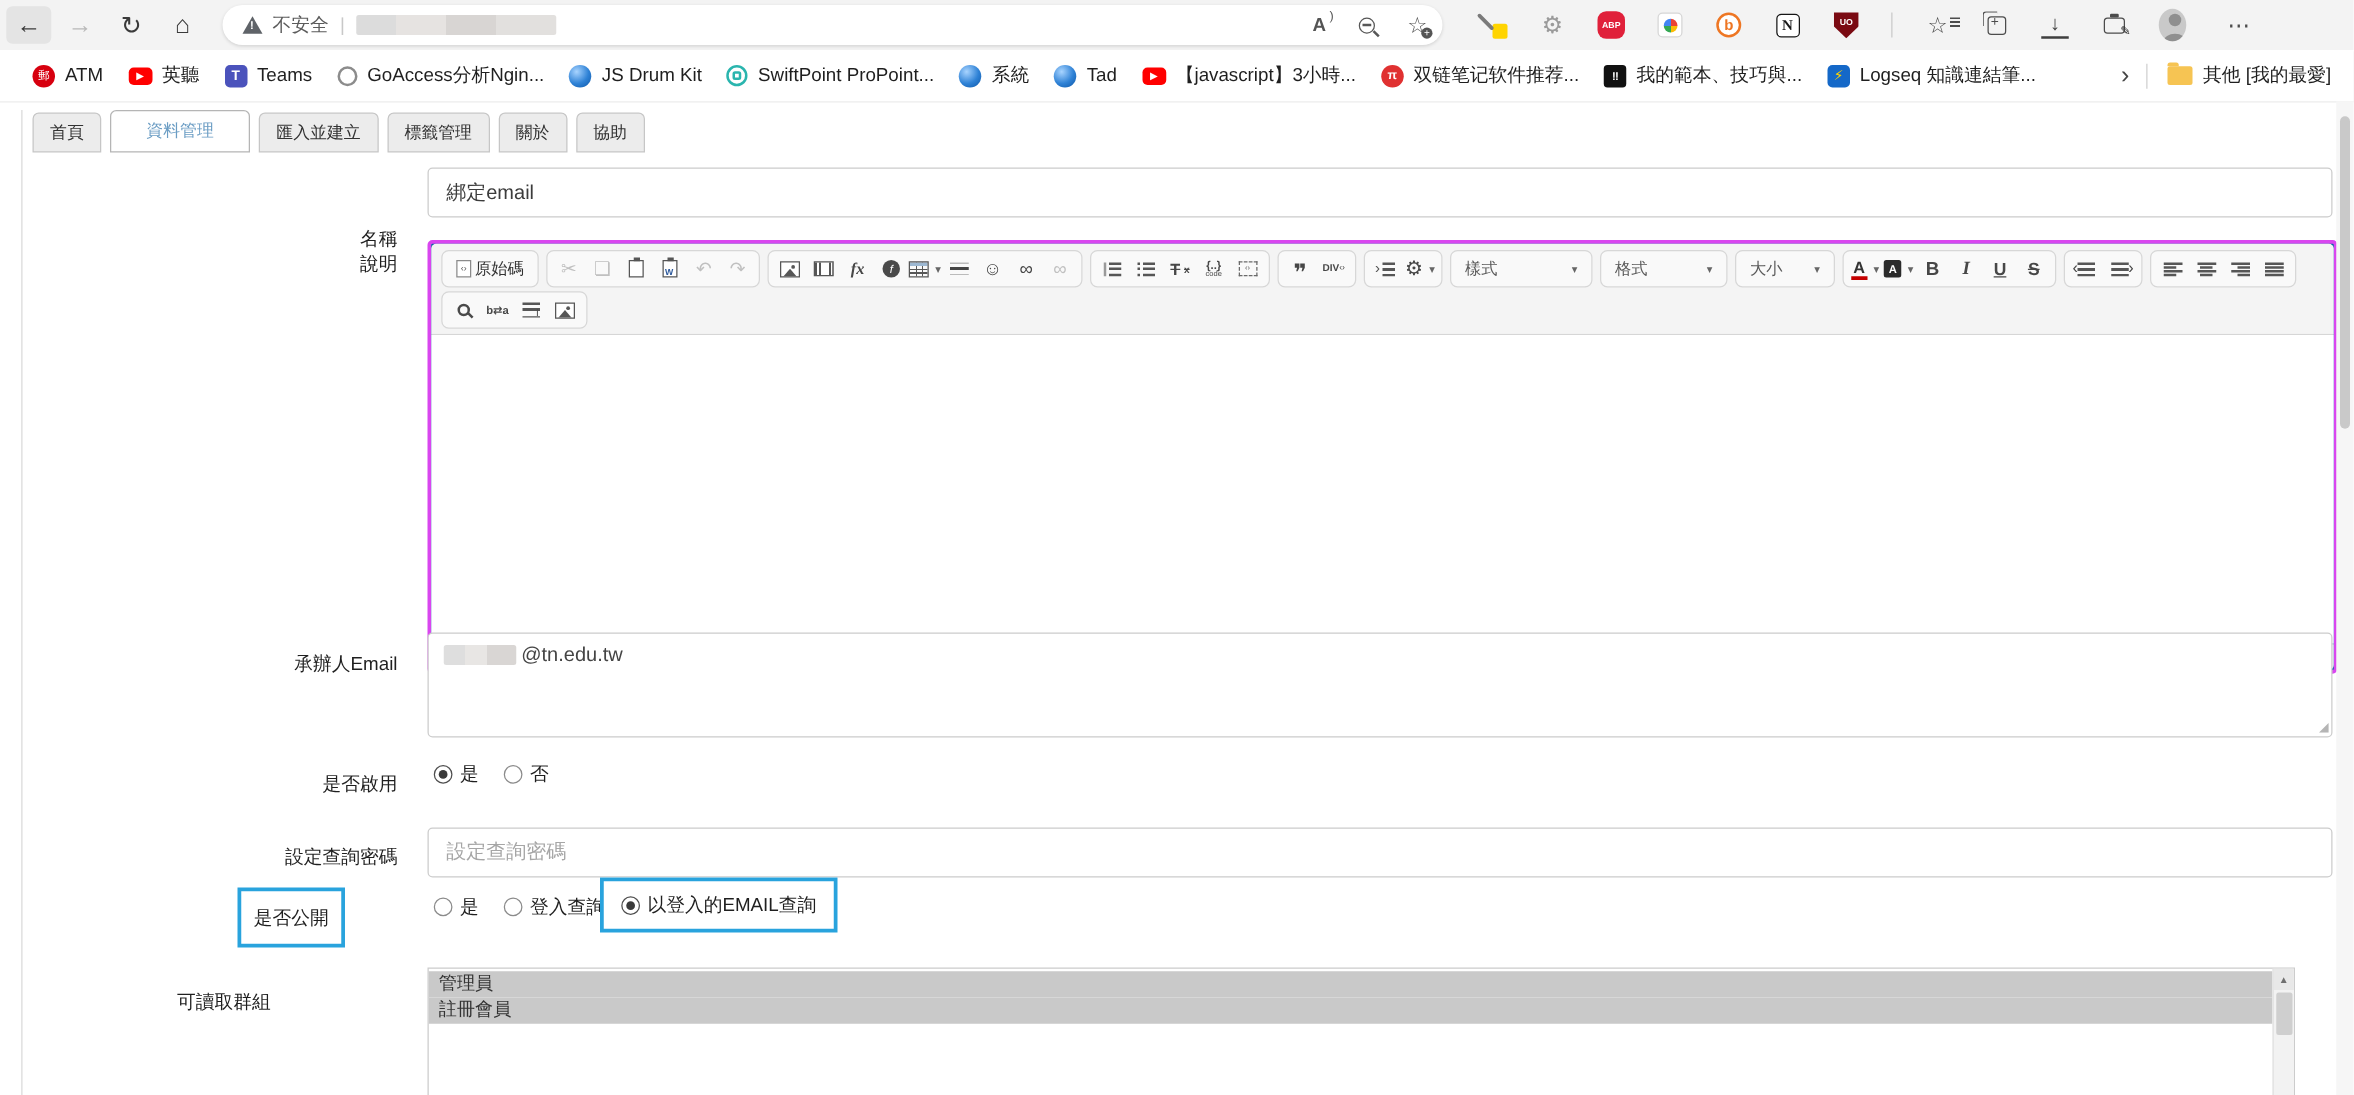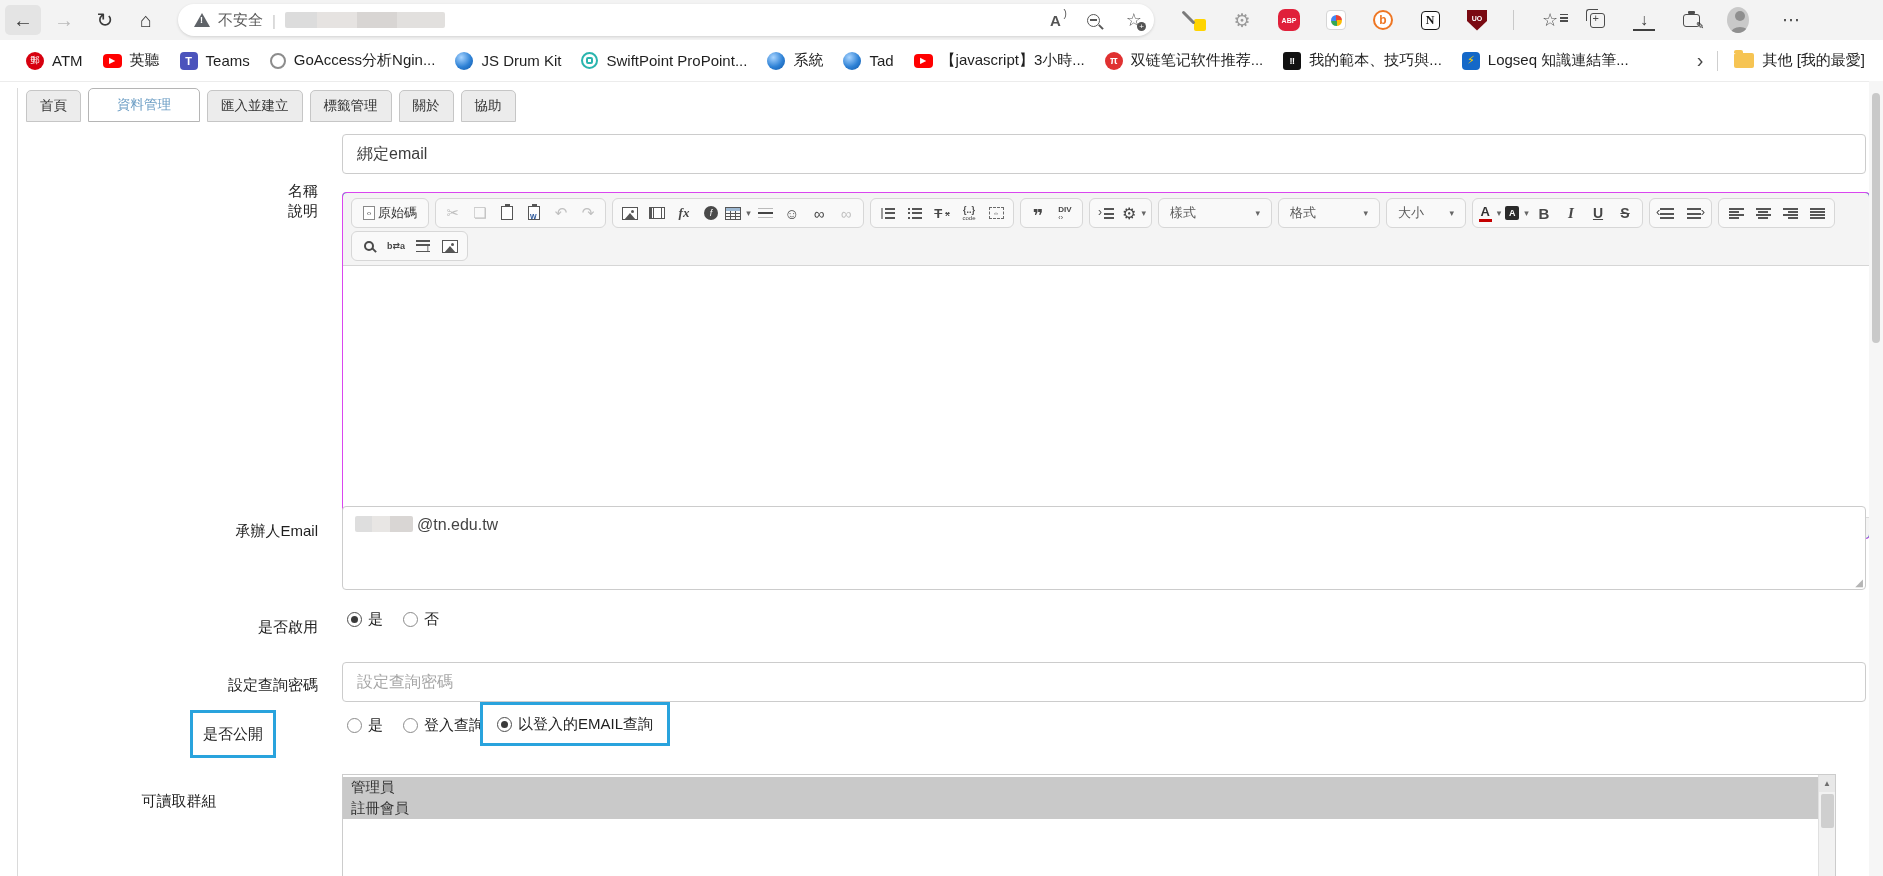--- a/index.html
+++ b/index.html
@@ -100,21 +100,21 @@
   .lopt.sel { background:#c9c9c9; }
   .lopt.plain { color:#37526b; }
   .lscroll { width:17px; background:#f2f2f2; border-left:1px solid #e0e0e0; display:flex; flex-direction:column; align-items:center; }
   .lscroll .up { width:100%; height:17px; background:#e8e8e8; color:#6f6f6f; font-size:8px; display:flex; align-items:center; justify-content:center; }
   .lscroll .thumb { width:13px; height:34px; background:#cfcfcf; border-radius:2px; margin-top:2px; }
 
   .pagescroll { position:absolute; right:0; top:81px; bottom:0; width:14px; background:#f6f6f6; }
   .pagescroll .thumb { position:absolute; left:3px; top:12px; width:8px; height:250px; background:#c9c9c9; border-radius:4px; }
 
   
-  .cke { position:absolute; left:342px; top:192px; width:1528px; height:347px; border:1px solid #d946ef; border-radius:4px; background:#0369a1; display:flex; flex-direction:column; }
+  .cke { position:absolute; left:342px; top:192px; width:1528px; height:347px; border:3px solid #d946ef; border-radius:4px; background:#0369a1; display:flex; flex-direction:column; }
   .cke-top { background:#f4f4f4; border-bottom:1px solid #d6d6d6; border-radius:4px 4px 0 0; padding:2px 5px 4px; }
   .tb-row { display:flex; align-items:center; flex-wrap:nowrap; }
   .grp { display:inline-flex; align-items:center; border:1px solid #d7d7d7; border-radius:6px; background:#f9f9f9; padding:1px 4px; margin:3px 3px 0; height:30px; gap:1px; flex:none; }
   .btn { min-width:26px; height:26px; display:flex; align-items:center; justify-content:center; color:#474747; font-size:15px; border-radius:3px; gap:3px; }
   .btn.dis { color:#c0c0c0; }
   .caret { font-size:9px; color:#666; margin-left:2px; }
   .btn-src { padding:0 7px; font-size:13px; color:#333; }
   .ic-doc { width:12px; height:14px; border:1px solid #8a8a8a; background:#fff; font-size:7px; color:#555; display:flex; align-items:center; justify-content:center; }
   .ic-clip { width:12px; height:14px; border:1px solid #565656; background:#fff; position:relative; }
   .ic-clip::before { content:""; position:absolute; top:-3px; left:3px; width:5px; height:3px; background:#565656; }
@@ -130,21 +130,21 @@
   .ic-lines { width:14px; height:11px; }
   .ic-ol { background:linear-gradient(90deg,transparent 0 4px,#565656 4px) top/14px 2px no-repeat, linear-gradient(90deg,transparent 0 4px,#565656 4px) 0 4.5px/14px 2px no-repeat, linear-gradient(90deg,transparent 0 4px,#565656 4px) 0 9px/14px 2px no-repeat, linear-gradient(#9a9a9a,#9a9a9a) 0 0/2px 11px no-repeat; }
   .ic-ul { background:linear-gradient(90deg,#565656 0 2px,transparent 2px 4px,#565656 4px) top/14px 2px no-repeat, linear-gradient(90deg,#565656 0 2px,transparent 2px 4px,#565656 4px) 0 4.5px/14px 2px no-repeat, linear-gradient(90deg,#565656 0 2px,transparent 2px 4px,#565656 4px) 0 9px/14px 2px no-repeat; }
   .ic-tx { font-size:13px; font-weight:bold; text-decoration:line-through; }
   .ic-tx sub { font-size:8px; text-decoration:none; }
   .ic-code { display:flex; flex-direction:column; align-items:center; line-height:1; }
   .ic-code .t1 { font-size:9px; font-weight:bold; }
   .ic-code .t2 { font-size:6px; }
   .ic-codebox { width:15px; height:12px; border:1px dashed #6a6a6a; font-size:6px; display:flex; align-items:center; justify-content:center; color:#565656; }
   .ic-quote { font-size:18px; font-weight:bold; line-height:10px; padding-top:6px; }
-  .ic-div { display:flex; flex-direction:column; align-items:flex-start; line-height:1; }
+  .ic-div { display:flex; flex-direction:row; align-items:flex-start; line-height:1; }
   .ic-div .t1 { font-size:8px; font-weight:bold; }
   .ic-div .t2 { font-size:7px; }
   .ic-insblk { width:14px; height:11px; background:linear-gradient(#565656 0 2px,transparent 2px 4.5px,#565656 4.5px 6.5px,transparent 6.5px 9px,#565656 9px) right/10px 11px no-repeat; position:relative; }
   .ic-insblk::before { content:"\203A"; position:absolute; left:-2px; top:-3px; font-size:12px; color:#565656; }
   .gear { font-size:16px; }
   .combo { display:flex; align-items:center; justify-content:space-between; padding:0 7px; color:#5a5a5a; font-size:13px; height:26px; }
   .combo.w104 { width:104px; } .combo.w92 { width:92px; } .combo.w70 { width:70px; }
   .ic-colorA { display:flex; flex-direction:column; align-items:center; line-height:1; }
   .ic-colorA .a { font-size:13px; font-weight:bold; color:#333; }
   .ic-colorA .bar { width:13px; height:3px; background:#c40000; margin-top:1px; }

